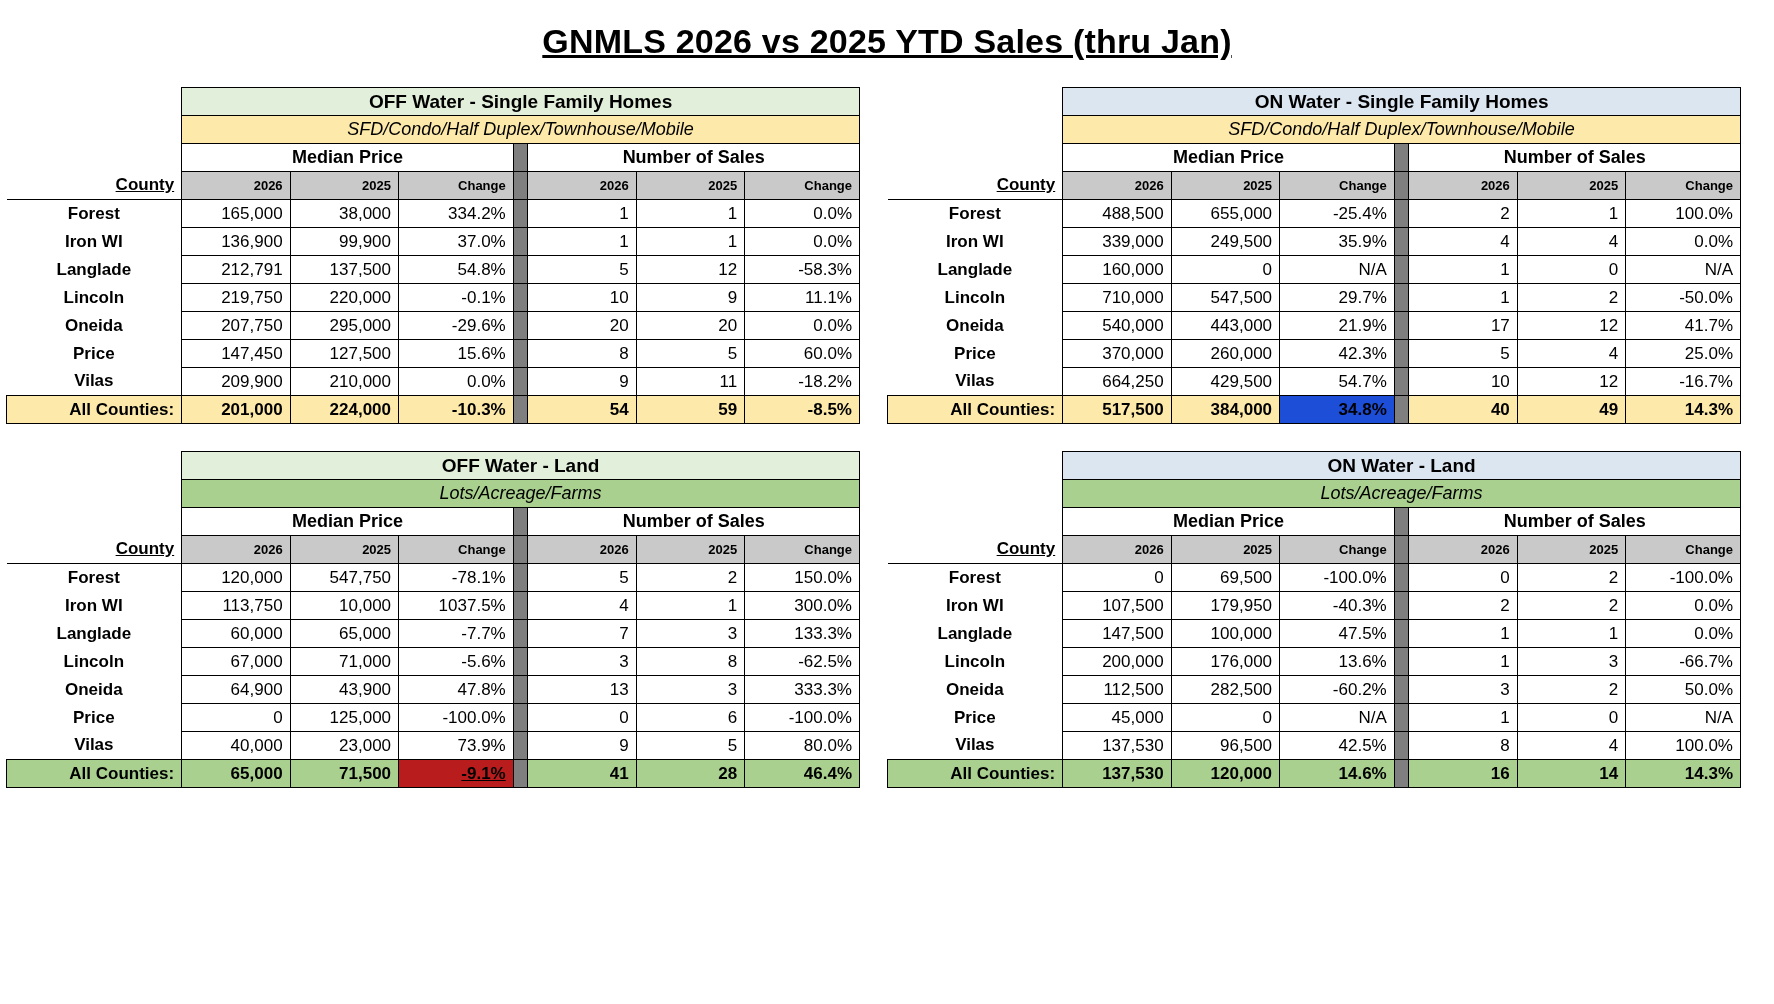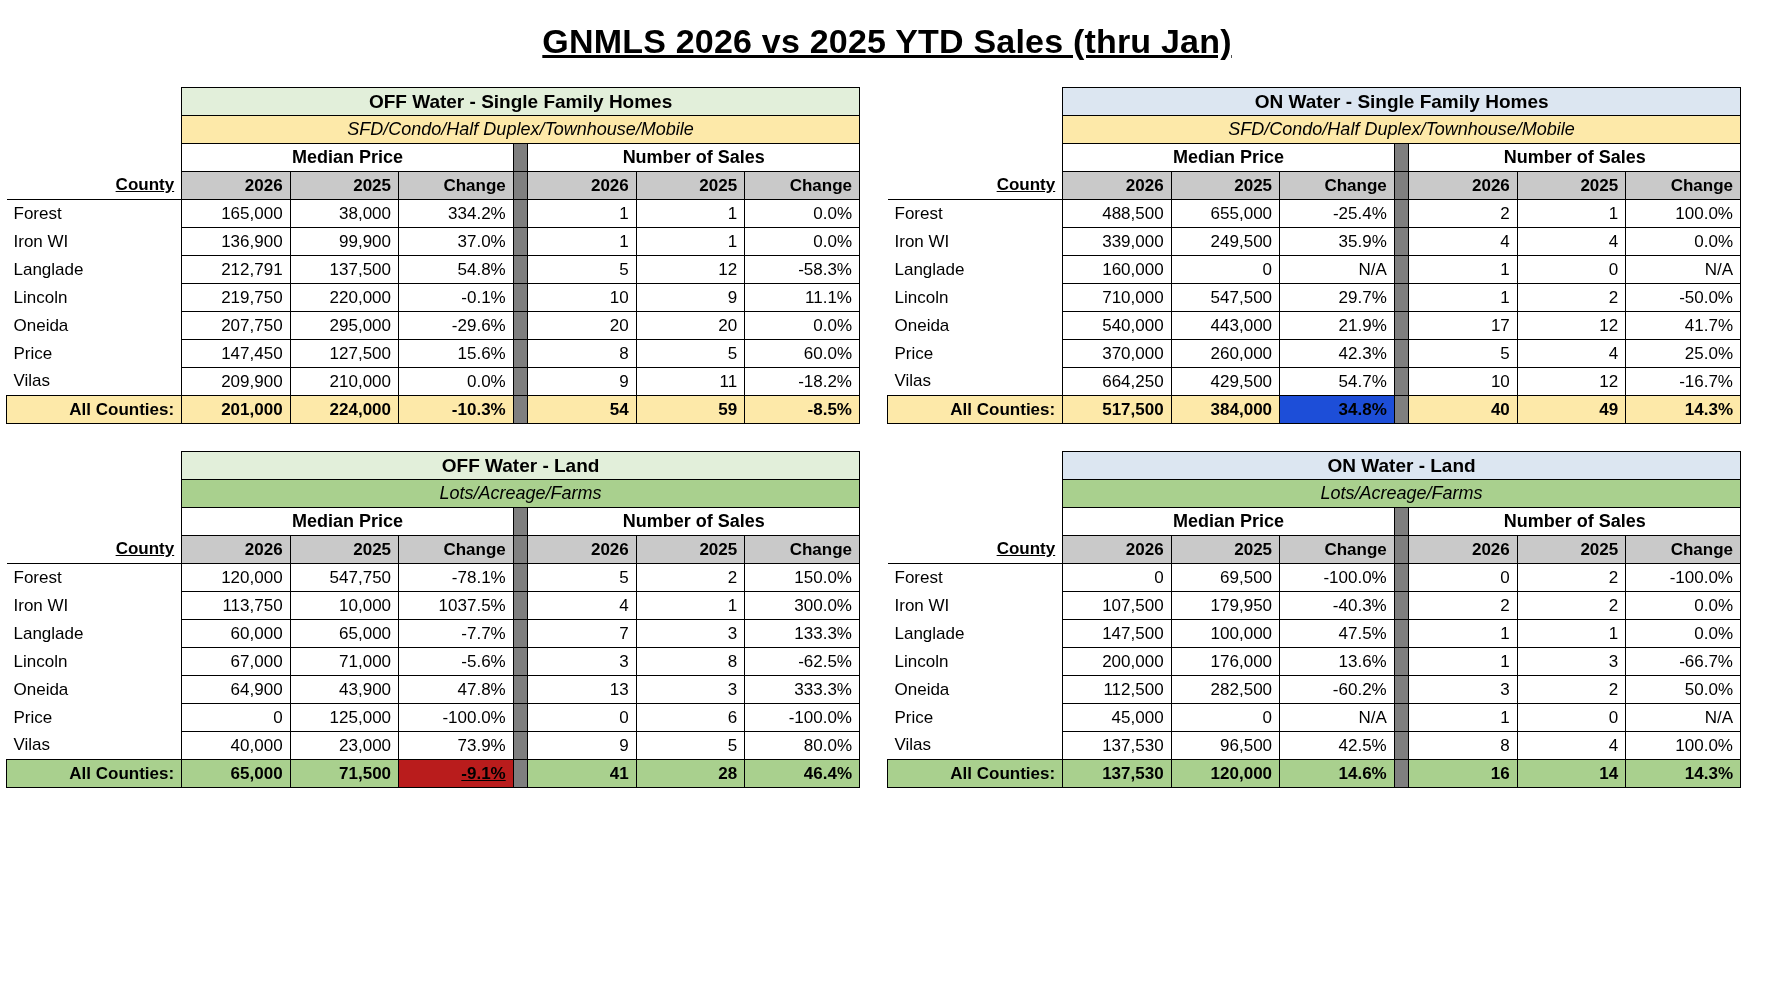--- a/index.html
+++ b/index.html
@@ -71,35 +71,35 @@
     text-align: center;
     font-weight: bold;
     font-size: 18px;
     background: #ffffff;
     height: 32px;
   }
   .hdr {
     background: #c9c9c9;
     text-align: right;
     font-weight: bold;
-    font-size: 17px;
+    font-size: 13px;
     height: 30px;
   }
   .hdr-county {
     background: #ffffff;
     text-align: right;
     font-weight: bold;
     font-size: 17px;
     text-decoration: underline;
     border: none !important;
     border-bottom: 1px solid #000 !important;
   }
   .rowlabel {
-    text-align: left;
-    font-weight: normal;
+    text-align: center;
+    font-weight: bold;
     border-left: none !important;
     border-top: none !important;
     border-bottom: none !important;
   }
   .v {
     text-align: right;
   }
   .gap {
     background: #7f7f7f;
     border-top: 1px solid #000;

